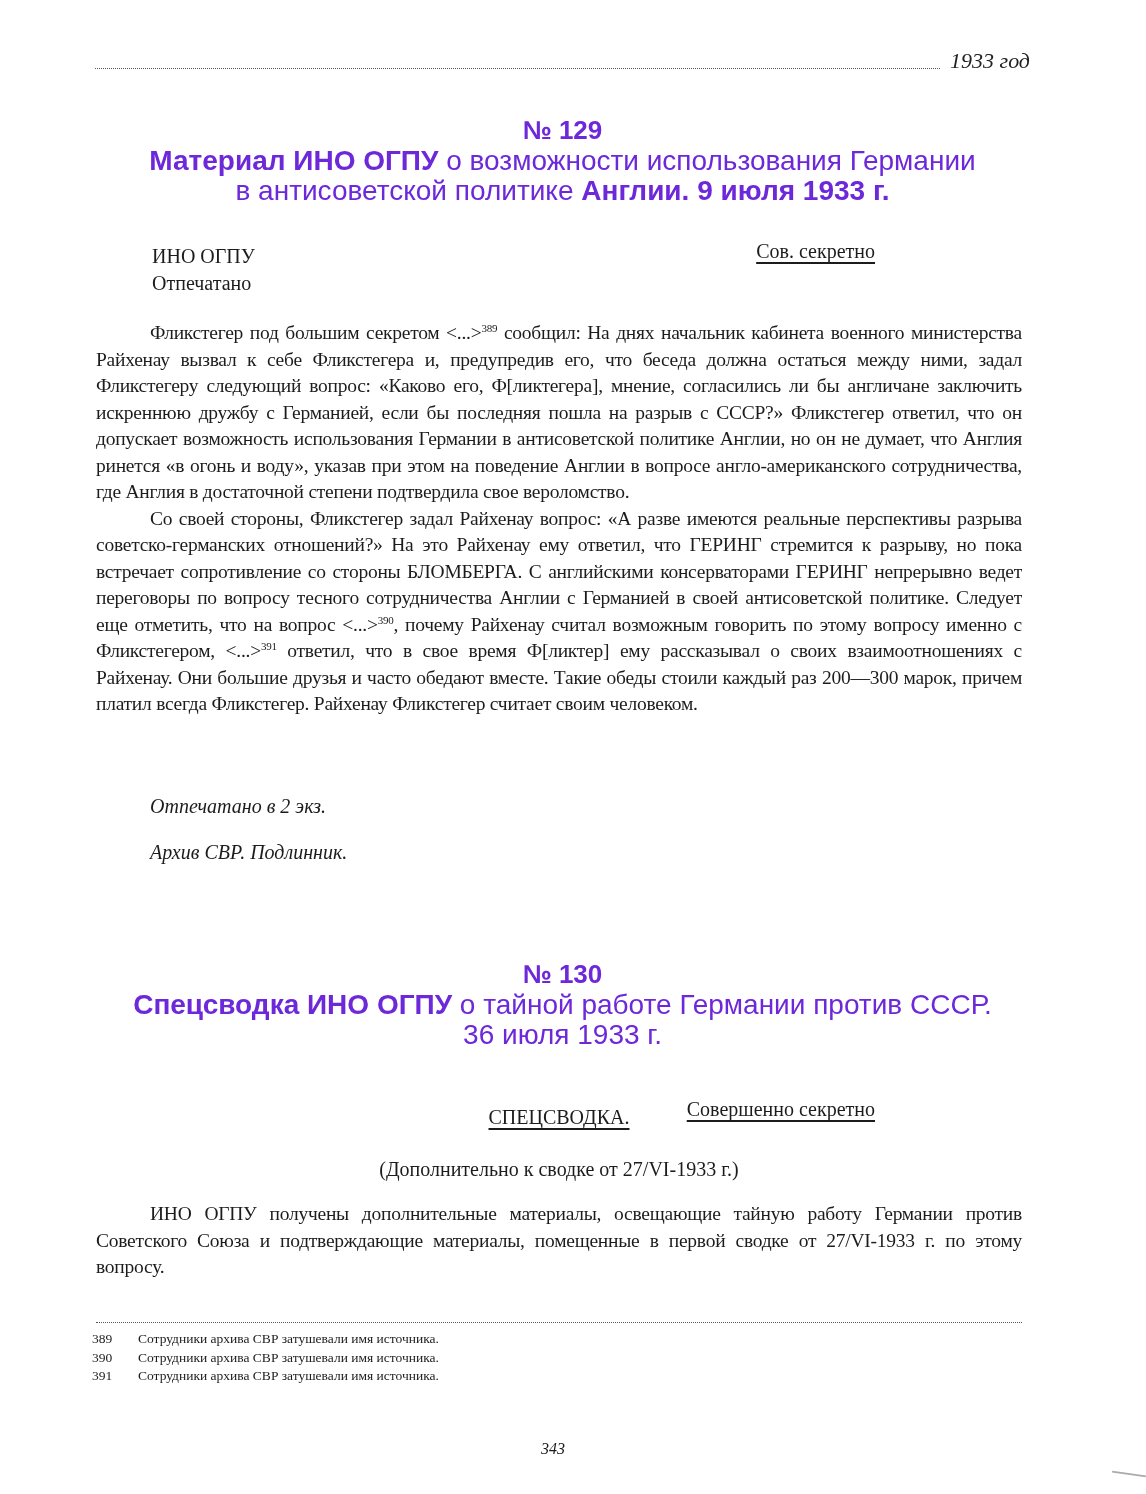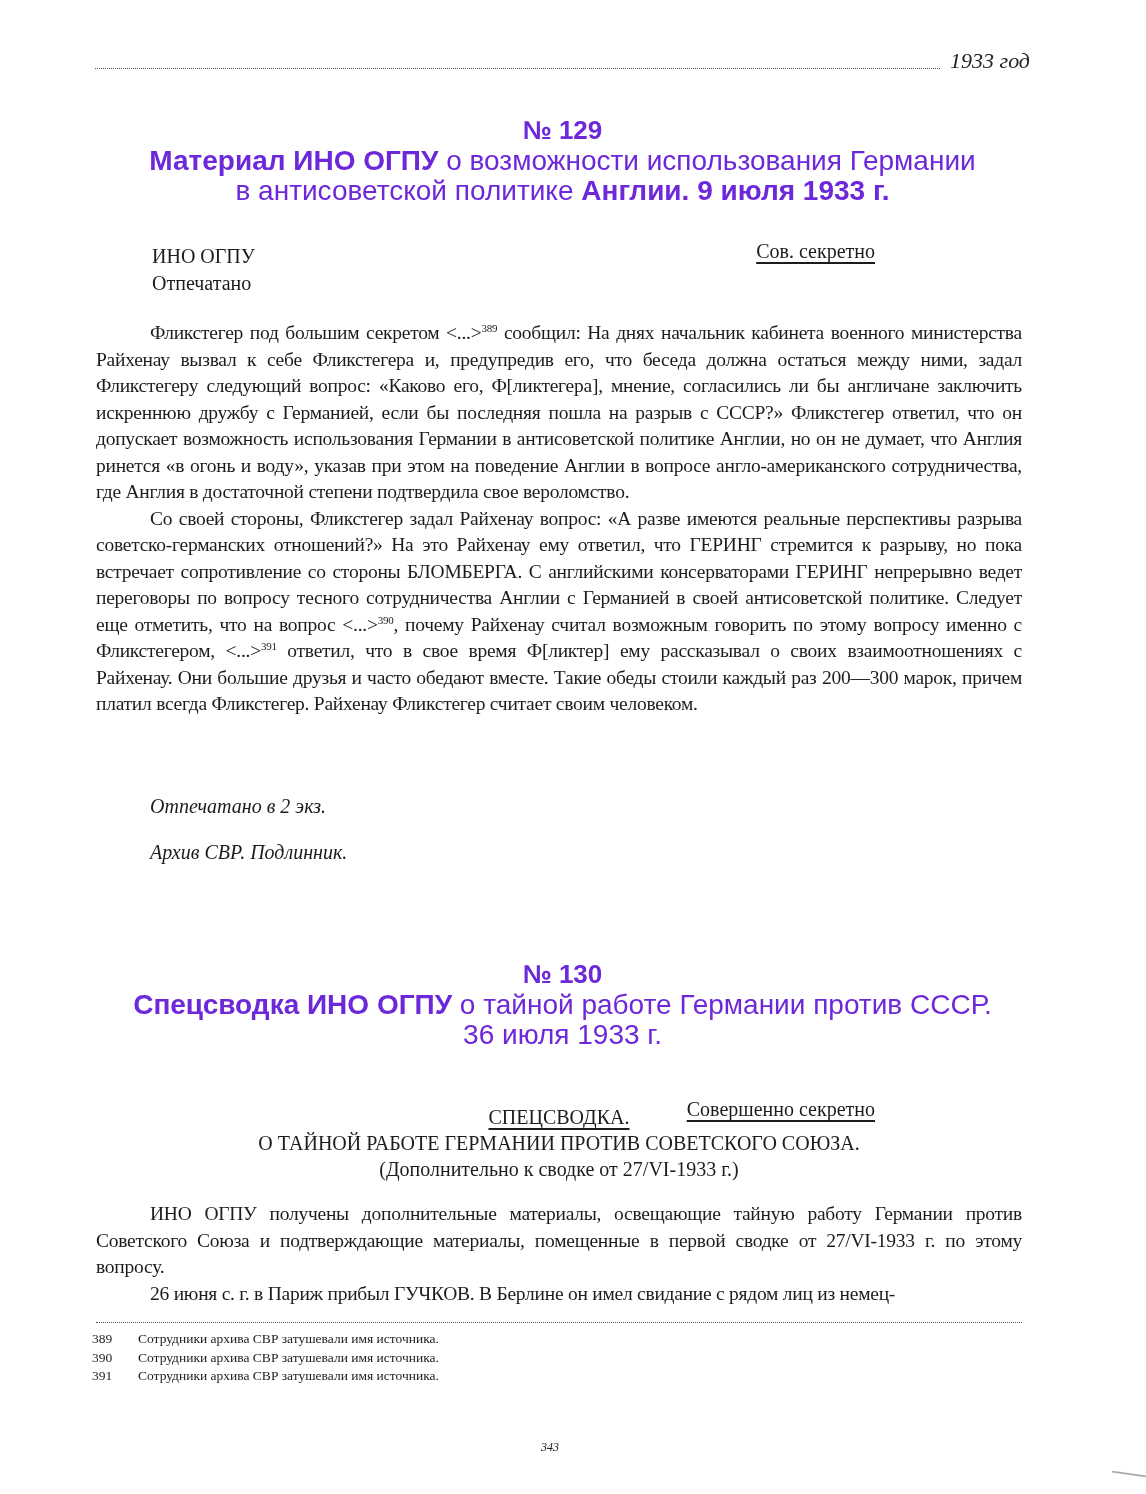--- a/index.html
+++ b/index.html
@@ -105,21 +105,21 @@
       width: 700px;
       font-size: 13.5px;
       line-height: 18.5px;
     }
     .fn-row { display: flex; }
     .fn-num { width: 46px; }
     .page-num {
       position: absolute;
       left: 541px;
       top: 1432px;
-      font-size: 12px;
+      font-size: 16px;
       font-style: italic;
     }
     .scan-mark {
       position: absolute;
       left: 1112px;
       top: 1465px;
       width: 34px;
       height: 2px;
       background: #aaa;
       transform: rotate(8deg);
@@ -165,26 +165,24 @@
       <b>Спецсводка ИНО ОГПУ</b><span class="normal"> о тайной работе Германии против СССР.</span>
     </div>
     <div class="title normal">36 июля 1933 г.</div>
   </div>
 
   <div class="abs underline" style="right:124px; top:1070px;margin-top:20px;">Совершенно секретно</div>
 
   <div class="center-line" style="top:1097px;">
     <span class="underline">СПЕЦСВОДКА.</span>
   </div>
-  <div class="center-line" style="top:1123px;">О ТАЙНОЙ РАБОТЕ ГЕРМАНИИ ПРОТИВ СОВЕТСКОГО СОЮЗА.</div>
   <div class="center-line" style="top:1149px;">(Дополнительно к сводке от 27/VI-1933 г.)</div>
 
   <div class="text-block" style="top:1193px;">
     <p class="para">ИНО ОГПУ получены дополнительные материалы, освещающие тайную работу Германии против Советского Союза и подтверждающие материалы, помещенные в первой сводке от 27/VI-1933 г. по этому вопросу.</p>
-    <p class="para" style="text-align:left;">26 июня с. г. в Париж прибыл ГУЧКОВ. В Берлине он имел свидание с рядом лиц из немец-</p>
   </div>
 
   <div class="footnote-rule"></div>
   <div class="footnotes">
     <div class="fn-row">
       <span class="fn-num">389</span>
       <span>Сотрудники архива СВР затушевали имя источника.</span>
     </div>
     <div class="fn-row">
       <span class="fn-num">390</span>

